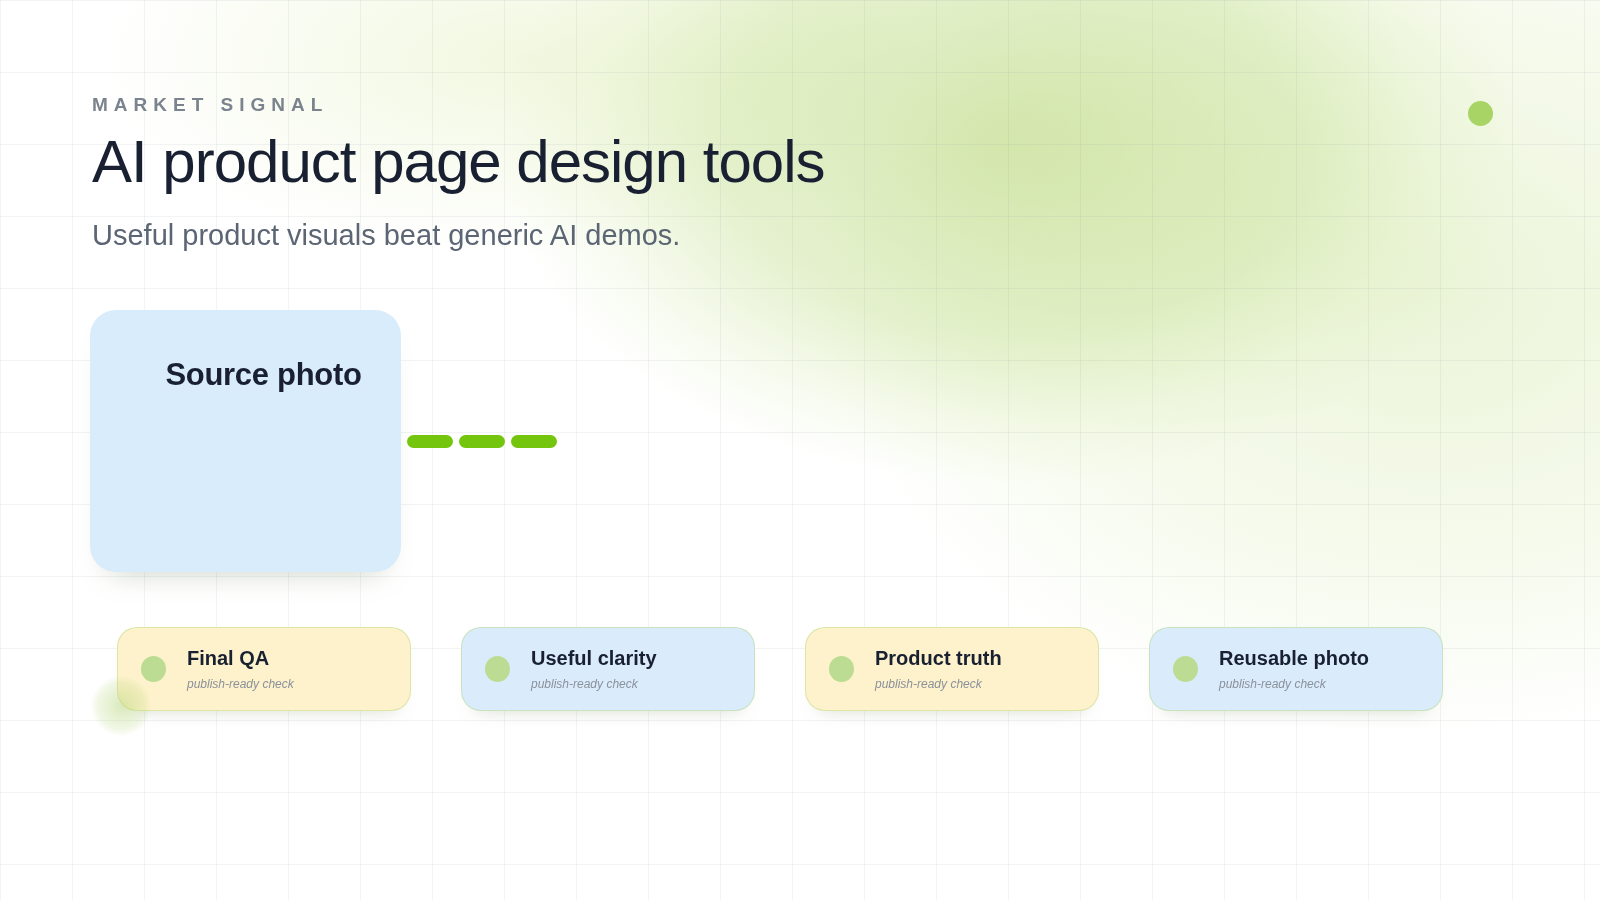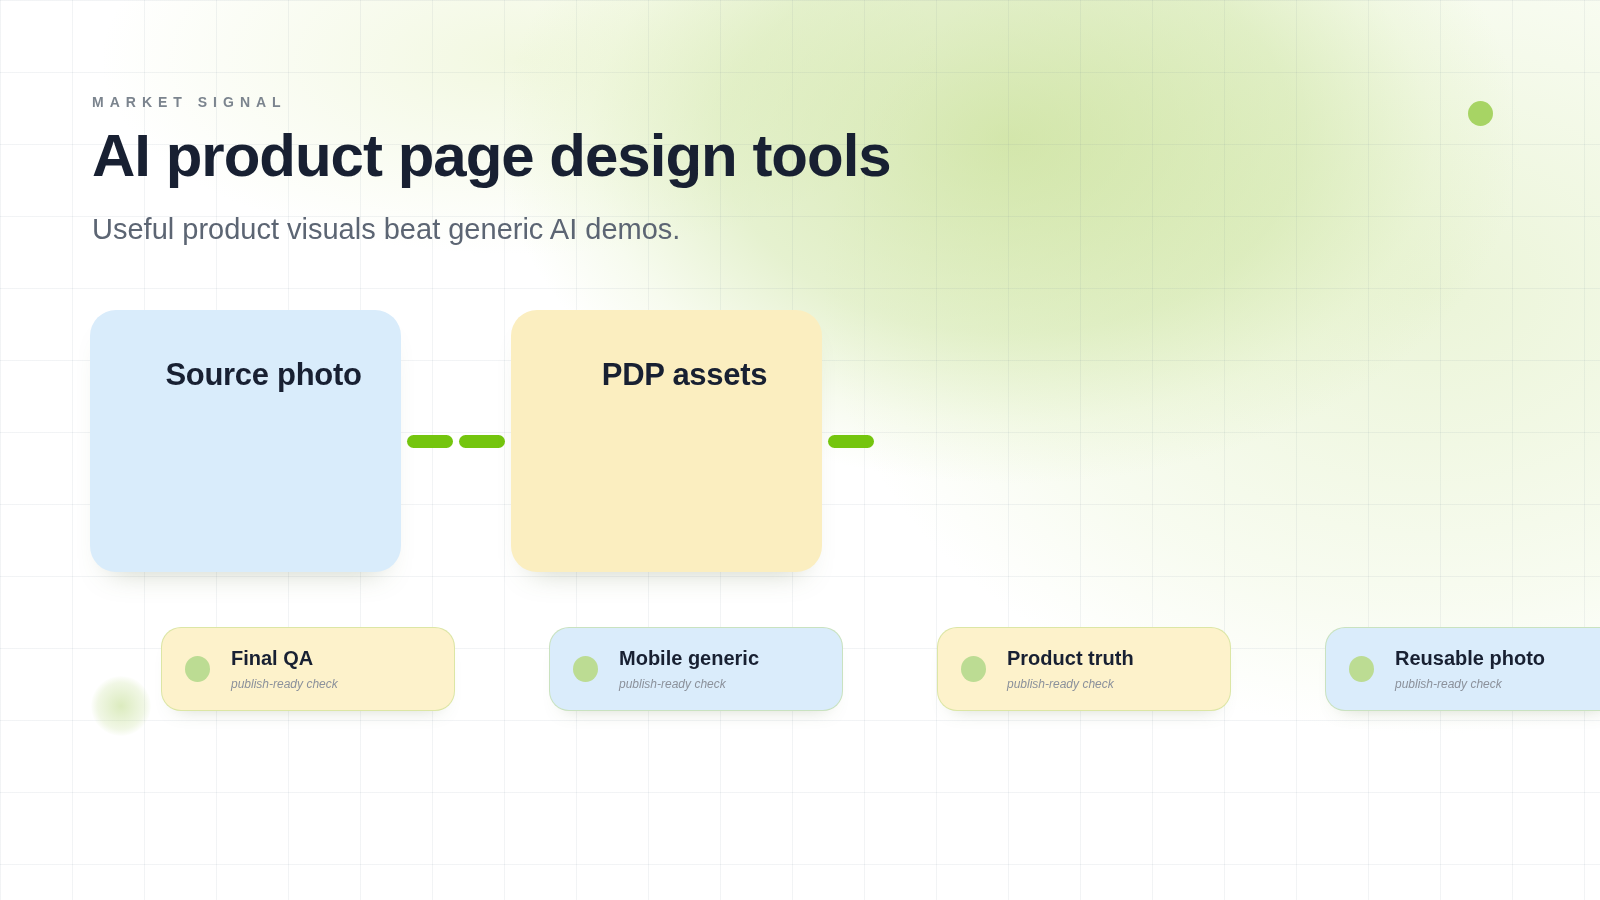--- a/index.html
+++ b/index.html
@@ -17,26 +17,26 @@
       linear-gradient(to bottom, rgba(110,130,145,0.09) 1px, transparent 1px),
       radial-gradient(640px 430px at 1010px 140px, rgba(176,210,105,0.52) 0%, rgba(188,219,130,0.38) 45%, rgba(215,235,175,0.20) 66%, rgba(255,255,255,0) 80%),
       radial-gradient(780px 570px at 1430px 290px, rgba(196,224,140,0.34) 0%, rgba(215,236,175,0.18) 55%, rgba(255,255,255,0) 78%),
       radial-gradient(560px 260px at 520px 60px, rgba(214,233,160,0.32) 0%, rgba(255,255,255,0) 75%);
     background-size: 72px 72px, 72px 72px, auto, auto, auto;
   }
 
   
   .hero { position: absolute; left: 92px; top: 94px; z-index: 2; }
   .eyebrow {
-    font-size: 14px; font-weight: 700; letter-spacing: 6px;
+    font-size: 19px; font-weight: 700; letter-spacing: 6px;
     color: var(--eyebrow-ink, #7b848e);
   }
   .title {
     margin: 15px 0 0 0;
-    font-size: 60px; line-height: 1.02; font-weight: 700; letter-spacing: -1px;
+    font-size: 60px; line-height: 1.02; font-weight: 400; letter-spacing: -1px;
     color: var(--heading-ink, #182032);
   }
   .subtitle {
     margin: 27px 0 0 0;
     font-size: 29px; font-weight: 400;
     color: var(--muted-ink, #5c6573);
   }
 
   
   .cards-row {
@@ -66,21 +66,20 @@
   .chips-row {
     position: absolute; left: 117px; top: 627px; z-index: 2;
     display: flex; gap: 50px;
   }
   .chip {
     width: 294px; height: 84px; border-radius: 20px;
     display: flex; align-items: center;
     padding-left: 23px;
     border: 1.5px solid rgba(180,215,120,0.45);
     box-shadow: 0 12px 20px -16px rgba(90,110,60,0.35);
-    margin-left: 44px;
   }
   .chip.yellow { background: var(--chip-yellow, #fdf2cb); }
   .chip.blue   { background: var(--chip-blue, #daecfb); }
   .chip-dot {
     flex: 0 0 auto;
     width: 25px; height: 26px; border-radius: 50%;
     background: var(--soft-green, #bcdc93);
     margin-right: 21px;
   }
   .chip-label {
@@ -118,38 +117,35 @@
     <h1 class="title">AI product page design tools</h1>
     <p class="subtitle">Useful product visuals beat generic AI demos.</p>
   </header>
 
   <div class="cards-row">
     <div class="card blue">
       <div class="card-title">Source photo</div>
     </div>
     <div class="connector"></div>
     <div class="connector"></div>
-    <div class="card yellow">
-      <div class="card-title">PDP assets</div>
-    </div>
     <div class="connector"></div>
   </div>
 
   <div class="chips-row">
     <div class="chip yellow">
       <span class="chip-dot"></span>
       <div class="chip-text">
         <div class="chip-label">Final QA</div>
         <div class="chip-note">publish-ready check</div>
       </div>
     </div>
     <div class="chip blue">
       <span class="chip-dot"></span>
       <div class="chip-text">
-        <div class="chip-label">Mobile generic</div>
+        <div class="chip-label">Useful clarity</div>
         <div class="chip-note">publish-ready check</div>
       </div>
     </div>
     <div class="chip yellow">
       <span class="chip-dot"></span>
       <div class="chip-text">
         <div class="chip-label">Product truth</div>
         <div class="chip-note">publish-ready check</div>
       </div>
     </div>

